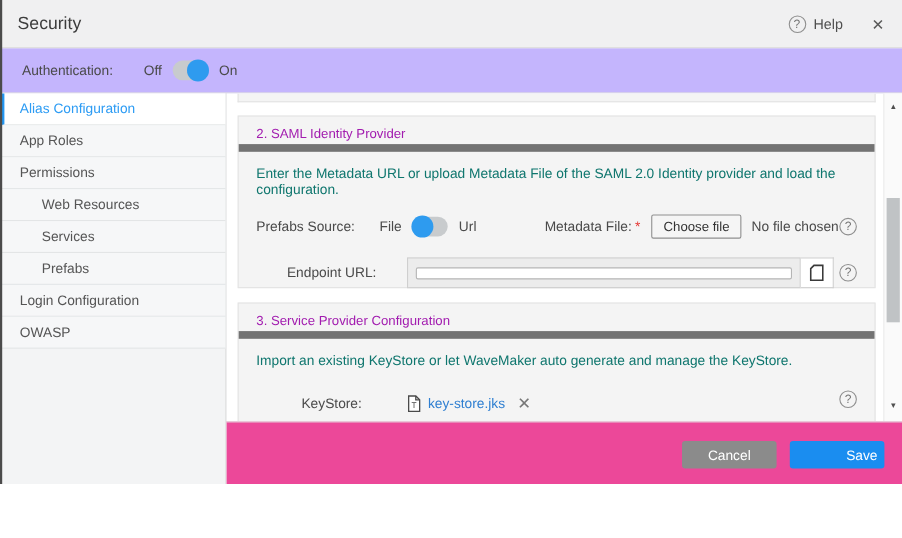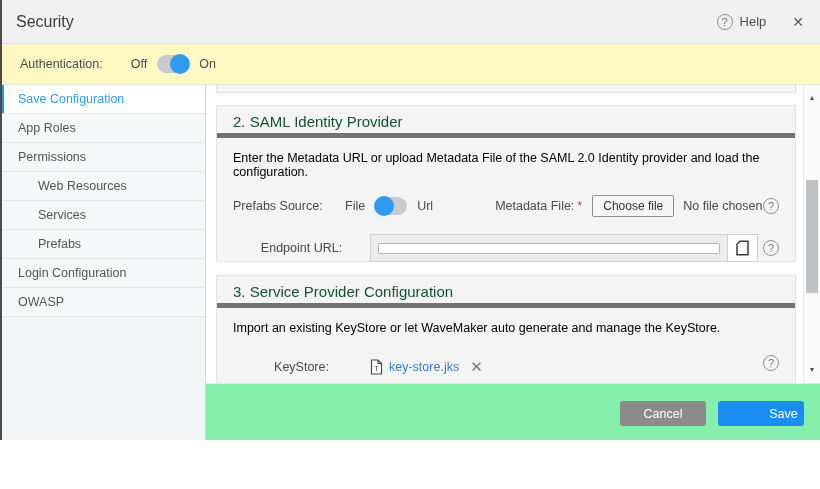--- a/index.html
+++ b/index.html
@@ -13,21 +13,21 @@
     border-bottom:1px solid #d8d8d8; display:flex; align-items:center; padding:0 16px; }
   .app-title { font-size:16px; color:#3c3c3c; }
   .header-right { margin-left:auto; display:flex; align-items:center; }
   .help-circle { width:16px; height:16px; border:1px solid #8f8f8f; border-radius:50%;
     color:#777; font-size:11px; display:inline-flex; align-items:center; justify-content:center; flex:0 0 auto; }
   .help-link { display:flex; align-items:center; gap:7px; cursor:pointer; }
   .help-text { font-size:13px; color:#4f4f4f; }
   .close-x { font-size:14px; color:#5a5a5a; margin-left:26px; cursor:pointer; }
 
   
-  .auth-row { position:absolute; top:44px; left:0; right:0; height:41px; background:#fef9c3;
+  .auth-row { position:absolute; top:44px; left:0; right:0; height:41px; background:#c4b5fd;
     border-bottom:1px solid #e2e2e2; display:flex; align-items:center; padding-left:20px;
     font-size:12.5px; color:#4a4a4a; }
   .auth-off { margin-left:28px; }
   .auth-on  { }
   .toggle { position:relative; width:32px; height:18px; border-radius:9px; background:#c8cbcd;
     margin:0 10px; cursor:pointer; flex:0 0 auto; }
   .toggle .knob { position:absolute; top:-1px; width:20px; height:20px; border-radius:50%; background:#2e9bef; }
   .toggle.knob-right .knob { right:-1px; }
   .toggle.knob-left  .knob { left:-1px; }
 
@@ -39,23 +39,23 @@
   .nav-item.indent { padding-left:38px; }
   .nav-item.selected { background:#fff; color:#2d9cf4; border-left:4px solid #2196f3; padding-left:14px; }
 
   .content { flex:1; position:relative; background:#fff; }
   .scroll-area { position:absolute; top:0; left:0; right:17px; bottom:57px; overflow:hidden; }
   .panel-remnant { margin-left:10px; width:580px; height:8px; background:#f4f4f4;
     border:1px solid #e3e3e3; border-top:none; }
   .panel { margin-left:10px; width:580px; background:#f4f4f4; border:1px solid #e3e3e3; }
   .panel.saml { margin-top:12px; height:157px; }
   .panel.sp   { margin-top:13px; height:200px; }
-  .section-header { height:32px; line-height:31px; padding:0 16px; font-size:15px; color:#14532d;
-    border-bottom:5px solid #737373; }
-  .section-desc { margin:13px 16px 0; font-size:12.5px; color:#000000; }
+  .section-header { height:32px; line-height:31px; padding:0 16px; font-size:12px; color:#a21caf;
+    border-bottom:7px solid #737373; }
+  .section-desc { margin:13px 16px 0; font-size:12.5px; color:#0f766e; }
   .form-row { display:flex; align-items:center; margin:13px 16px 0; height:28px; font-size:12.5px; color:#4a4a4a; }
   .lbl-sm { width:112px; flex:0 0 auto; }
   .lbl    { width:137px; flex:0 0 auto;text-align:center; }
   .req { color:#e53935; margin-left:3px; }
   .mf-label { margin-left:62px; }
   .choose-btn { font-size:12px; color:#333; background:#f5f5f5; border:1px solid #8f8f8f;
     border-radius:2px; padding:3px 10px; margin:0 9px 0 10px; cursor:pointer; font-family:"Liberation Sans",sans-serif; }
   .push-right { margin-left:auto; }
 
   .endpoint-group { display:flex; height:28px; width:388px; }
@@ -77,21 +77,21 @@
   
   .scrollbar { position:absolute; top:0; right:0; bottom:57px; width:17px; background:#fafafa;
     border-left:1px solid #ebebeb; }
   .scroll-arrow { position:absolute; left:0; right:0; text-align:center; font-size:7px; color:#4f4f4f;
     height:12px; line-height:12px; cursor:pointer; }
   .scroll-arrow.up { top:7px; }
   .scroll-arrow.down { bottom:7px; }
   .scroll-thumb { position:absolute; left:2px; right:2px; top:95px; height:113px; background:#c0c3c5; cursor:grab; }
 
   
-  .footer { position:absolute; left:0; right:0; bottom:0; height:57px; background:#86efac;
+  .footer { position:absolute; left:0; right:0; bottom:0; height:57px; background:#ec4899;
     border-top:1px solid #e6e6e6; display:flex; align-items:flex-start; justify-content:flex-end; padding-top:17px; }
   .btn { height:25px; width:86px; border:none; border-radius:3px; font-size:12.5px; color:#fff;
     cursor:pointer; font-family:"Liberation Sans",sans-serif; }
   .btn.cancel { background:#8b8b8b; margin-right:12px; }
   .btn.save { background:#1a8df0; margin-right:16px;padding-left:45px; }
 </style>
 </head>
 <body>
 
 <div id="app">
@@ -114,21 +114,21 @@
     <span class="toggle knob-right">
         <span class="knob"></span>
       </span>
     <span class="auth-on">On</span>
   </div>
 
   <div class="body-row">
 
     <div class="sidebar">
       <div class="nav-item selected">
-          <span>Save Configuration</span>
+          <span>Alias Configuration</span>
         </div>
       <div class="nav-item">
           <span>App Roles</span>
         </div>
       <div class="nav-item">
           <span>Permissions</span>
         </div>
       <div class="nav-item indent">
           <span>Web Resources</span>
         </div>

